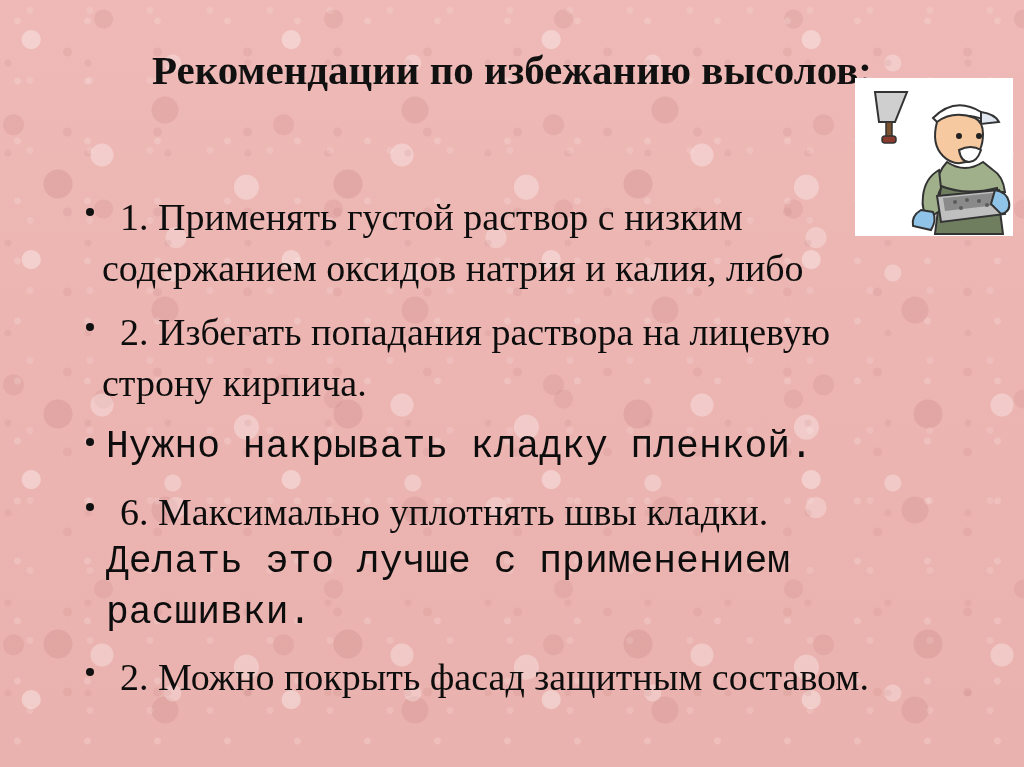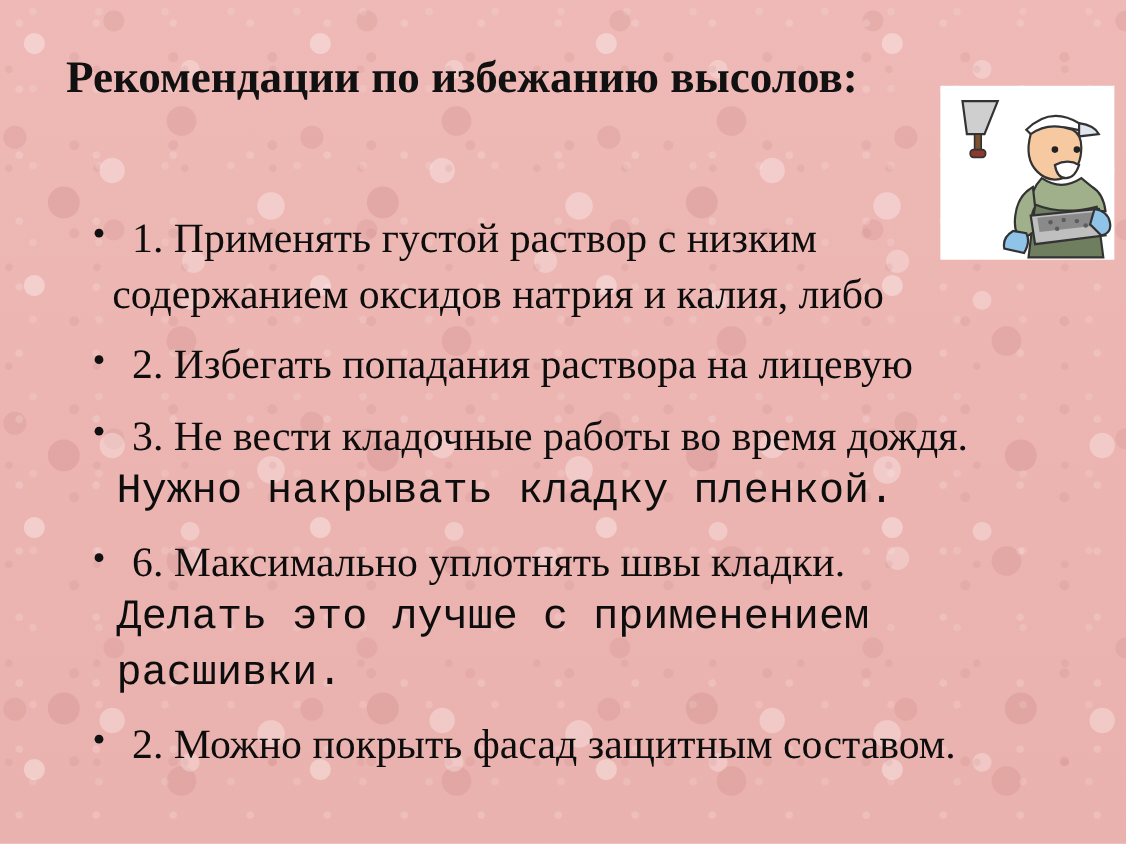--- a/index.html
+++ b/index.html
@@ -49,21 +49,21 @@
     background-size: 70px 60px, 90px 80px, 60px 70px, 80px 90px;
     opacity: 0.9;
   }
 
   
   .title {
     position: absolute;
     top: 16px;
     left: 60px;
     width: 904px;
-    text-align: left;
+    text-align: center;
     font-size: 41px;
     line-height: 1.32;
     color: #111111;
     font-family: "Liberation Serif", serif;
     z-index: 3;
   }
 
   
   .mason-image {
     position: absolute;
@@ -161,25 +161,25 @@
 
     <div class="bullet-item">
       <span class="dot"></span>
       <span>1. Применять густой раствор с низким</span>
       <span class="line2 indent-a">содержанием оксидов натрия и калия, либо</span>
     </div>
 
     <div class="bullet-item">
       <span class="dot"></span>
       <span> 2. Избегать попадания раствора на лицевую</span>
+      <span class="line2 indent-a">строну кирпича.</span>
     </div>
 
     <div class="bullet-item">
       <span class="dot"></span>
-      <span> 3. Не вести кладочные работы во время дождя.</span>
       <span class="line2 indent-b">Нужно накрывать кладку пленкой.</span>
     </div>
 
     <div class="bullet-item">
       <span class="dot"></span>
       <span> 6. Максимально уплотнять швы кладки.</span>
       <span class="line2 indent-b">Делать это лучше с применением расшивки.</span>
     </div>
 
     <div class="bullet-item">

